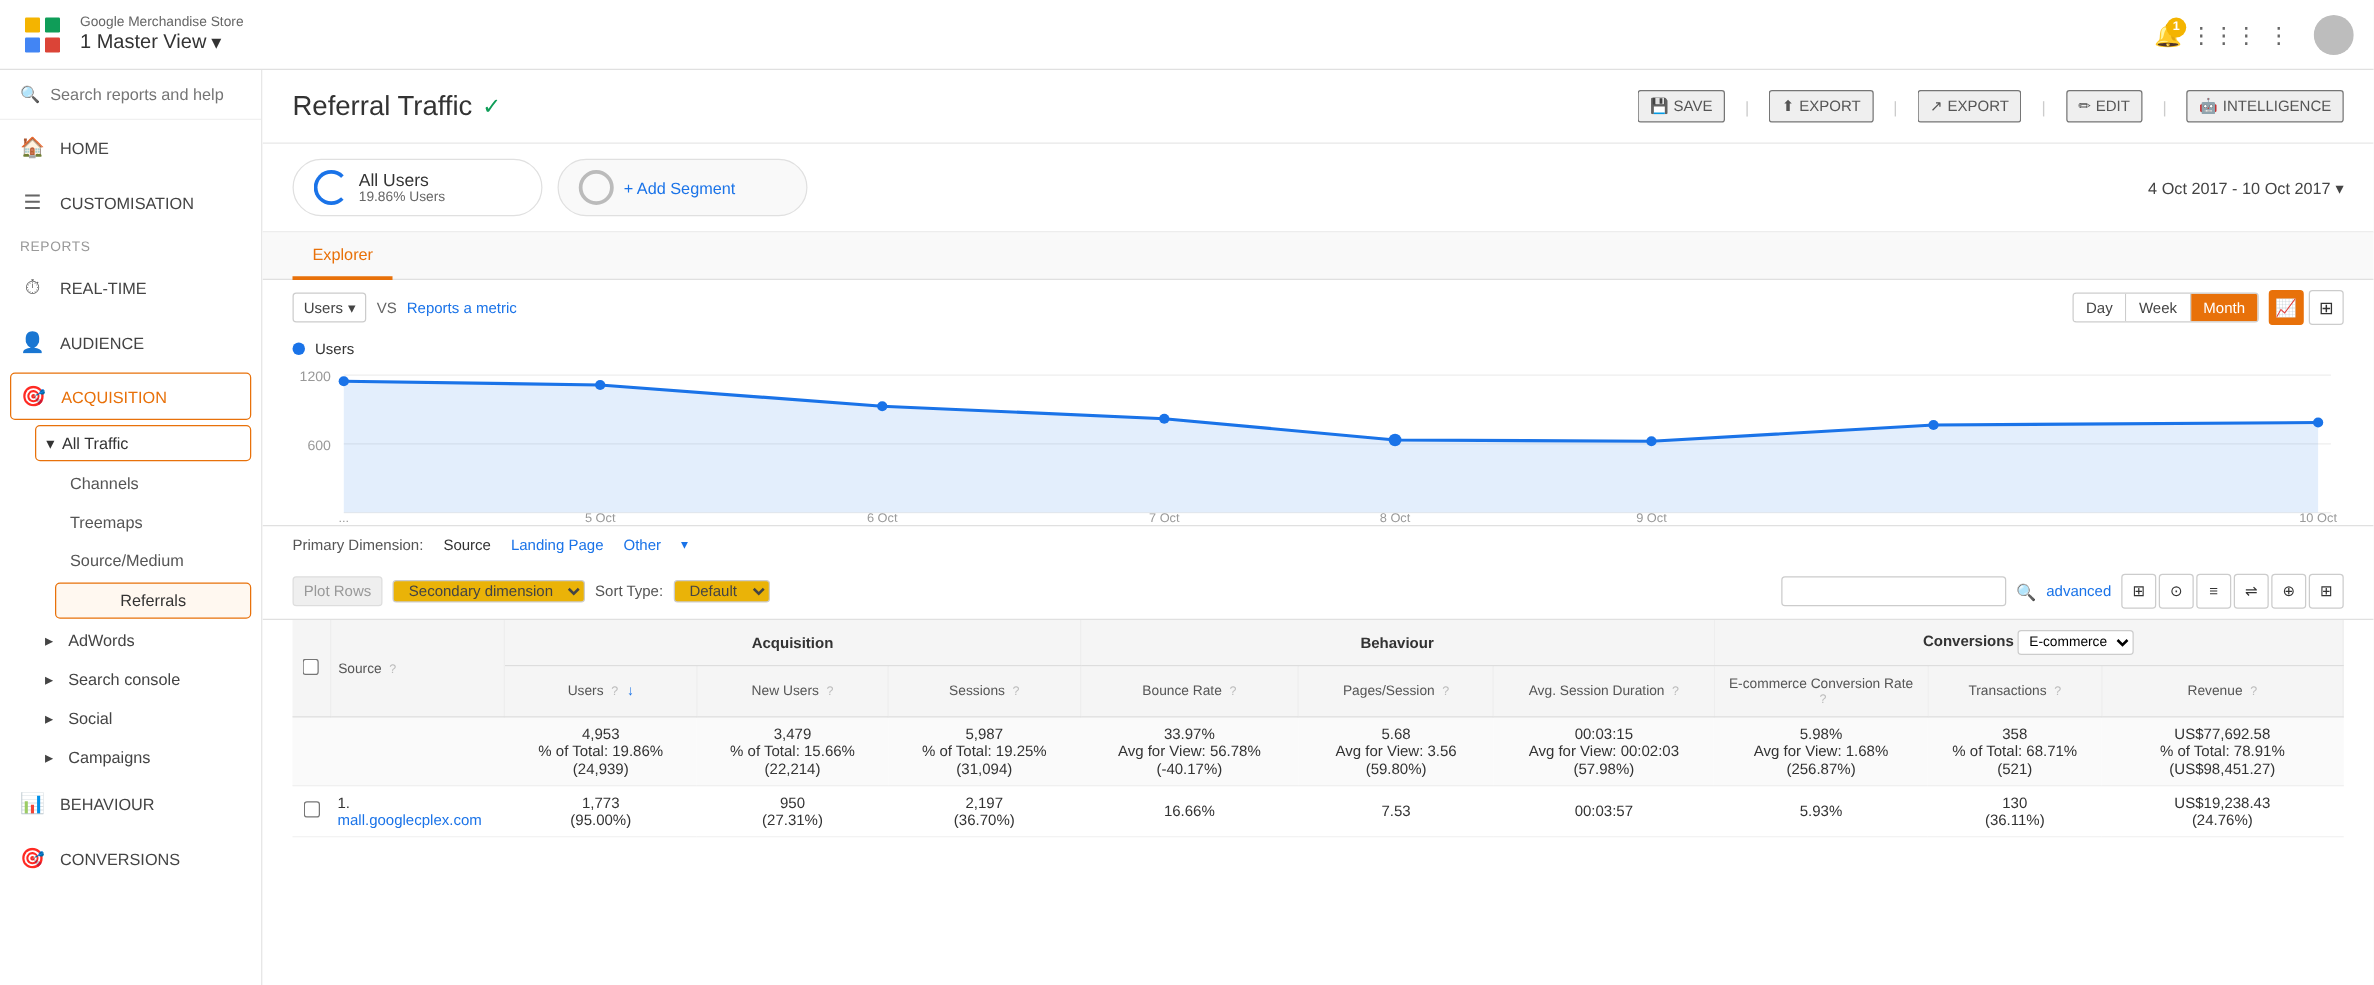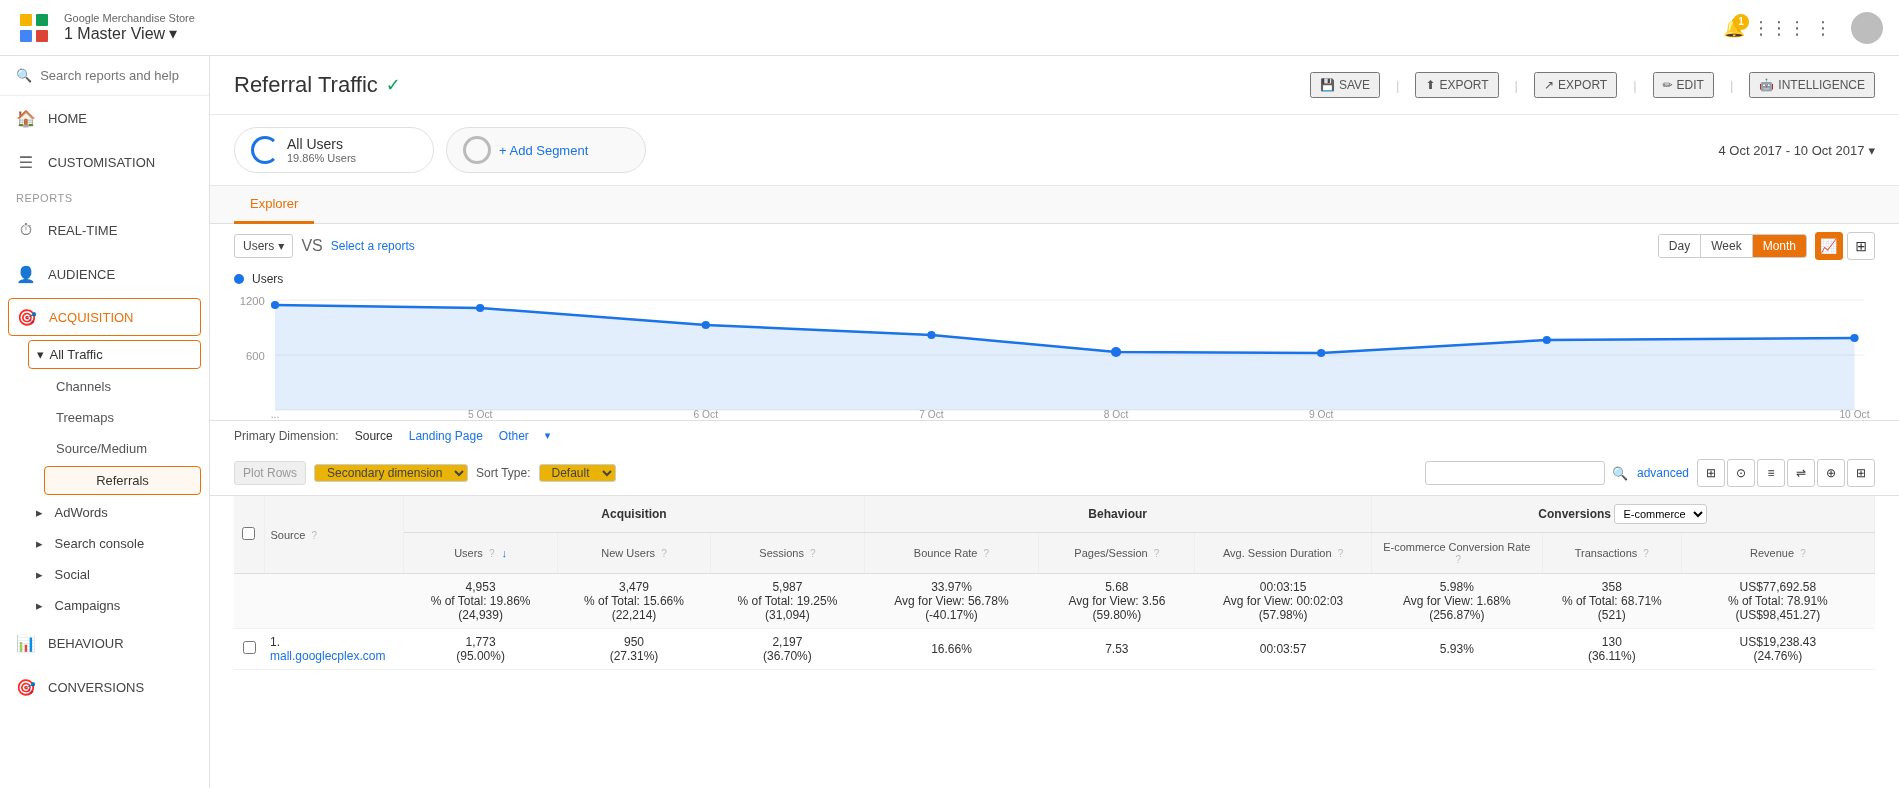--- a/index.html
+++ b/index.html
@@ -58,21 +58,21 @@
 
     
     .sub-tab-bar { padding: 8px 24px; display: flex; align-items: center; gap: 16px; border-bottom: 1px solid #f0f0f0; }
     .sub-tab { font-size: 13px; color: #555; cursor: pointer; padding: 4px 0; }
     .sub-tab.active { color: #333; border-bottom: 2px solid #333; font-weight: 500; }
 
     
     .chart-controls { padding: 8px 24px; display: flex; align-items: center; justify-content: space-between; }
     .metric-selector { display: flex; align-items: center; gap: 8px; }
     .metric-dropdown { border: 1px solid #ccc; border-radius: 3px; padding: 4px 8px; font-size: 12px; color: #444; cursor: pointer; display: flex; align-items: center; gap: 4px; background: #fff; }
-    .vs-text { font-size: 16px; color: #666; }
+    .vs-text { font-size: 12px; color: #666; }
     .select-metric { font-size: 12px; color: #1a73e8; cursor: pointer; }
     .time-controls { display: flex; align-items: center; gap: 8px; }
     .time-btn-group { display: flex; border: 1px solid #ccc; border-radius: 3px; overflow: hidden; }
     .time-btn { padding: 4px 10px; font-size: 12px; color: #444; cursor: pointer; background: #fff; border-right: 1px solid #ccc; }
     .time-btn:last-child { border-right: none; }
     .time-btn.active { background: #e8710a; color: #fff; }
     .chart-type-btns { display: flex; gap: 4px; }
     .chart-type-btn { width: 28px; height: 28px; border: 1px solid #ccc; border-radius: 3px; display: flex; align-items: center; justify-content: center; cursor: pointer; background: #fff; font-size: 14px; }
     .chart-type-btn.active { background: #e8710a; color: #fff; border-color: #e8710a; }
 
@@ -285,21 +285,21 @@
     </div>
 
 
     <div class="chart-controls">
       <div class="metric-selector">
         <div class="metric-dropdown">
           <span>Users</span>
           <span>▾</span>
         </div>
         <span class="vs-text">VS</span>
-        <span class="select-metric">Select a reports</span>
+        <span class="select-metric">Reports a metric</span>
       </div>
       <div class="time-controls">
         <div class="time-btn-group">
           <div class="time-btn">Day</div>
           <div class="time-btn">Week</div>
           <div class="time-btn active">Month</div>
         </div>
         <div class="chart-type-btns">
           <div class="chart-type-btn active">📈</div>
           <div class="chart-type-btn">⊞</div>

